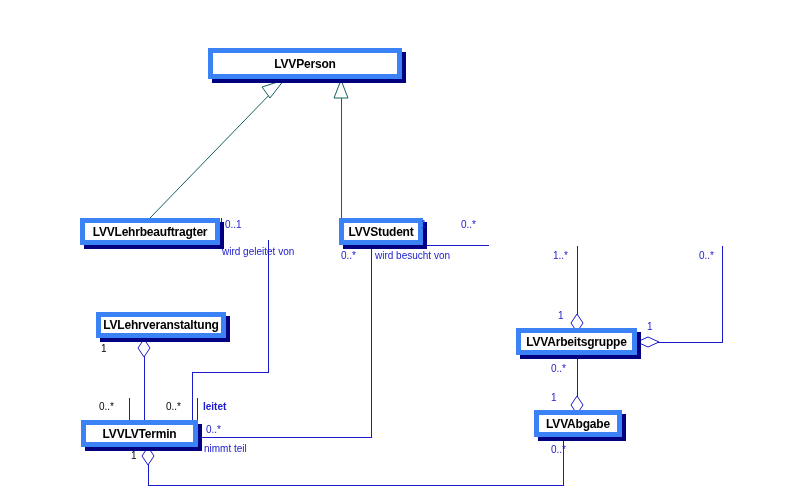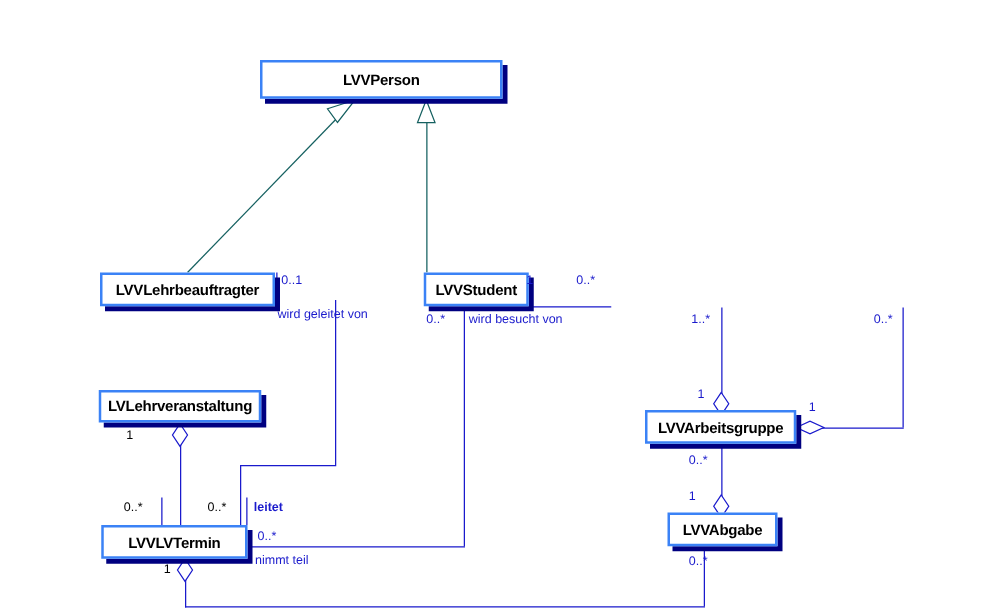--- a/index.html
+++ b/index.html
@@ -3,21 +3,21 @@
 <meta charset="utf-8">
 <style>
   html,body{margin:0;padding:0;background:#ffffff;}
   body{font-family:"Liberation Sans", sans-serif;}
   #canvas{position:relative;width:787px;height:492px;background:#ffffff;overflow:hidden;}
 
   
   .uml-box{
     position:absolute;
     box-sizing:border-box;
-    border:2px solid #3b82f6;
+    border:5px solid #3b82f6;
     background:#ffffff;
     color:#000000;
     font-size:12px;
     font-weight:bold;
     font-family:"Liberation Sans", sans-serif;
     display:flex;
     align-items:center;
     justify-content:center;
     white-space:nowrap;
     box-shadow:4px 4px 0 0 #000080;
@@ -108,21 +108,21 @@
   <div class="uml-box" style="left:80px;top:218px;width:140px;height:27px;">
     <span>LVVLehrbeauftragter</span>
   </div>
 
   <div class="uml-box" style="left:339px;top:218px;width:84px;height:27px;align-items:center;">
     <span>LVVStudent</span>
   </div>
 
 
 
-  <div class="uml-box" style="left:79px;top:312px;width:130px;height:26px;">
+  <div class="uml-box" style="left:96px;top:312px;width:130px;height:26px;">
     <span>LVLehrveranstaltung</span>
   </div>
 
   <div class="uml-box" style="left:516px;top:328px;width:121px;height:27px;">
     <span>LVVArbeitsgruppe</span>
   </div>
 
   <div class="uml-box" style="left:81px;top:420px;width:117px;height:27px;">
     <span>LVVLVTermin</span>
   </div>

